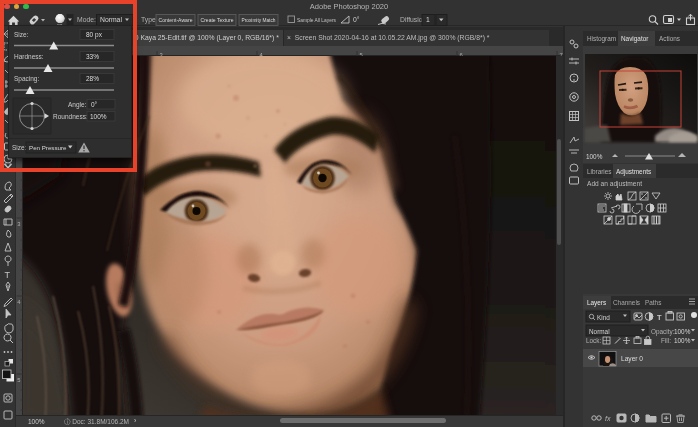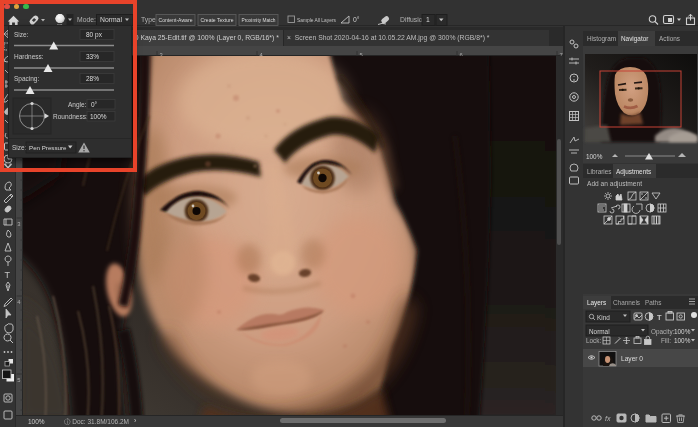--- a/index.html
+++ b/index.html
@@ -10,20 +10,21 @@
   .t { color:#c9c9c9; font-size:7px; white-space:nowrap; }
 </style>
 </head>
 <body>
 <div id="stage">
 
   <div class="abs" style="left:0;top:0;width:698px;height:12px;background:#323232;"></div>
   <div class="abs" style="left:4px;top:3.5px;width:5.6px;height:5.6px;border-radius:50%;background:#e24b42;"></div>
   <div class="abs" style="left:13.5px;top:3.5px;width:5.6px;height:5.6px;border-radius:50%;background:#e0a33c;"></div>
   <div class="abs" style="left:23px;top:3.5px;width:5.6px;height:5.6px;border-radius:50%;background:#37b94a;"></div>
+  <div class="abs t" style="left:0;top:2px;width:698px;text-align:center;font-size:7.5px;color:#b5b5b5;">Adobe Photoshop 2020</div>
 
   <div class="abs" style="left:0;top:12px;width:698px;height:14px;background:#323232;border-bottom:1px solid #272727;"></div>
   <div class="abs" id="opticons" style="left:0;top:12px;width:698px;height:17px;">
     <svg width="698" height="17" viewBox="0 0 698 17">
       <g font-family="Liberation Sans, sans-serif" font-size="6.8" fill="#c2c2c2">
 
         <path d="M 13.5,3.8 L 19.2,9.6 L 17.6,9.6 L 17.6,13.4 L 14.9,13.4 L 14.9,10.4 L 12.1,10.4 L 12.1,13.4 L 9.4,13.4 L 9.4,9.6 L 7.8,9.6 Z" fill="#d8d8d8"></path>
 
         <g transform="rotate(-45 34 8)">
             <rect x="29" y="5.2" width="10" height="5.6" rx="2.6" fill="#d2d2d2"></rect>

